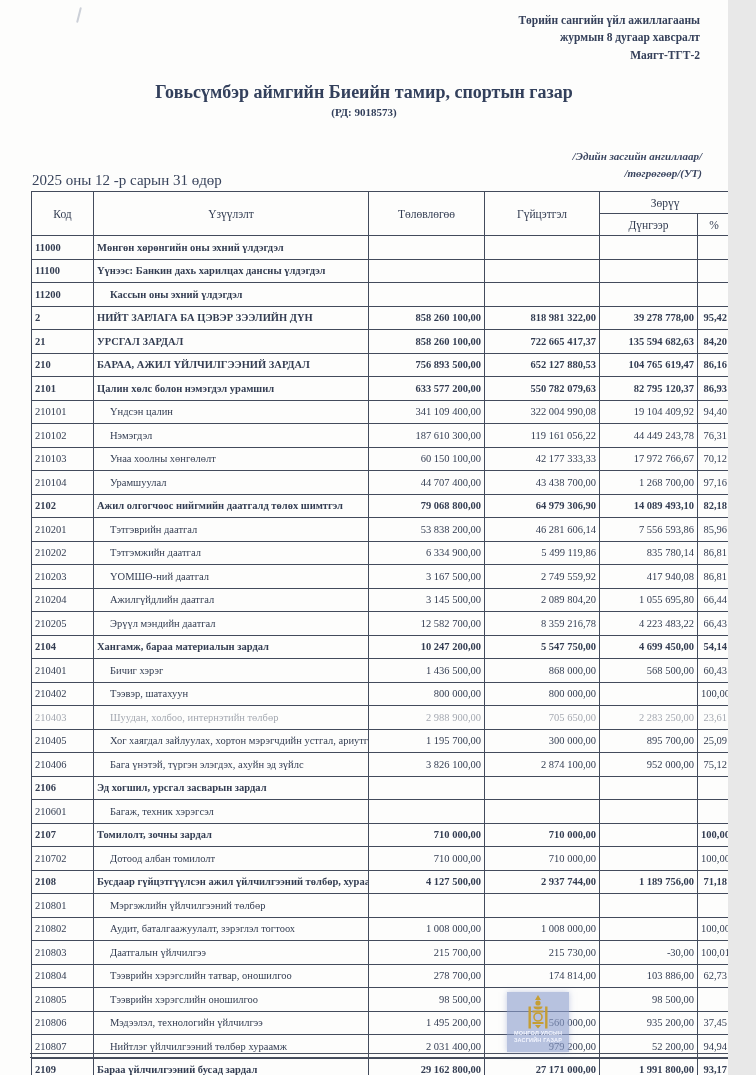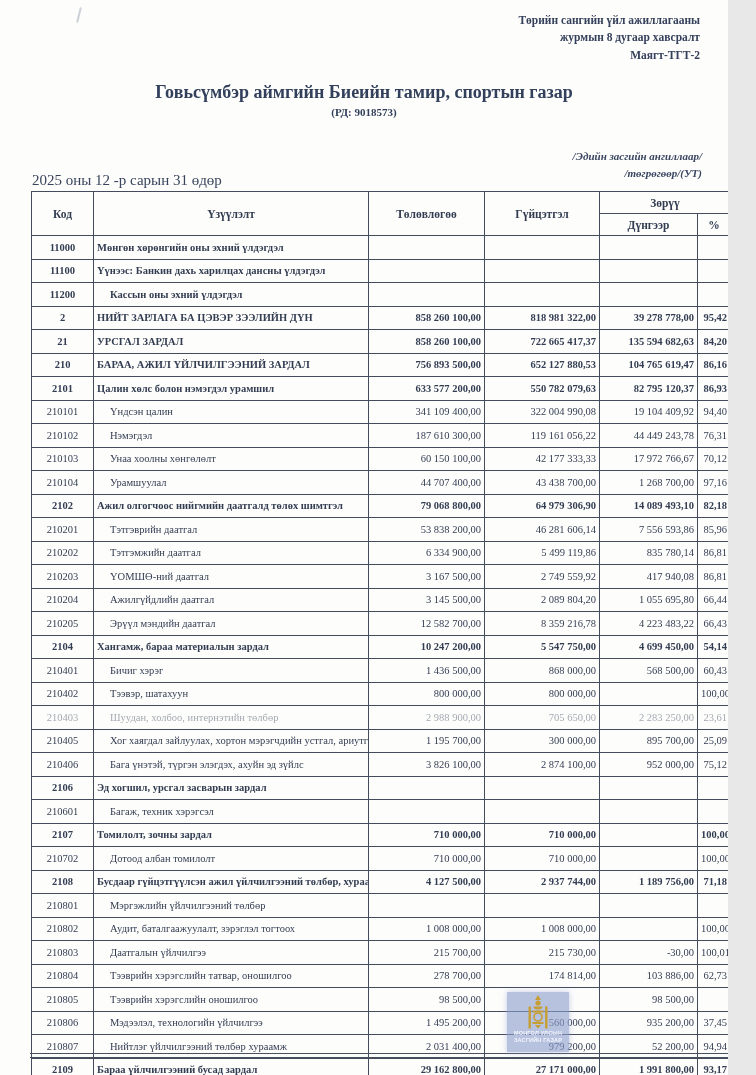--- a/index.html
+++ b/index.html
@@ -60,27 +60,27 @@
   table.report col.c-plan{width:116px;}
   table.report col.c-exec{width:115px;}
   table.report col.c-diff{width:98px;}
   table.report col.c-pct{width:33px;}
   table.report th,table.report td{
     border:1px solid #434b5c;
     padding:0 3px;
     overflow:hidden;white-space:nowrap;
   }
   table.report th{
-    font-size:11.5px;font-weight:bold;color:#333d52;
+    font-size:11.5px;font-weight:normal;color:#333d52;
     height:21px;
   }
   table.report td{
     height:22.5px;font-size:10.5px;color:#333d52;
   }
-  td.cell-code{text-align:center;padding-left:5px;font-size:10.5px;}
+  td.cell-code{text-align:left;padding-left:5px;font-size:10.5px;}
   td.cell-label{text-align:left;padding-left:7px;}
   td.cell-label.indent{padding-left:16px;}
   td.num{text-align:right;padding-right:4px;}
   td.pct{text-align:right;padding-right:2px;font-size:10px;margin-top:7px;}
   tr.bold td{font-weight:bold;}
   tr.faded td{opacity:.45;}
   
   .bottom-rule{
     position:absolute;left:30px;top:1053px;width:712px;height:3px;
     border-top:1.5px solid #49505e;border-bottom:1.5px solid #49505e;

